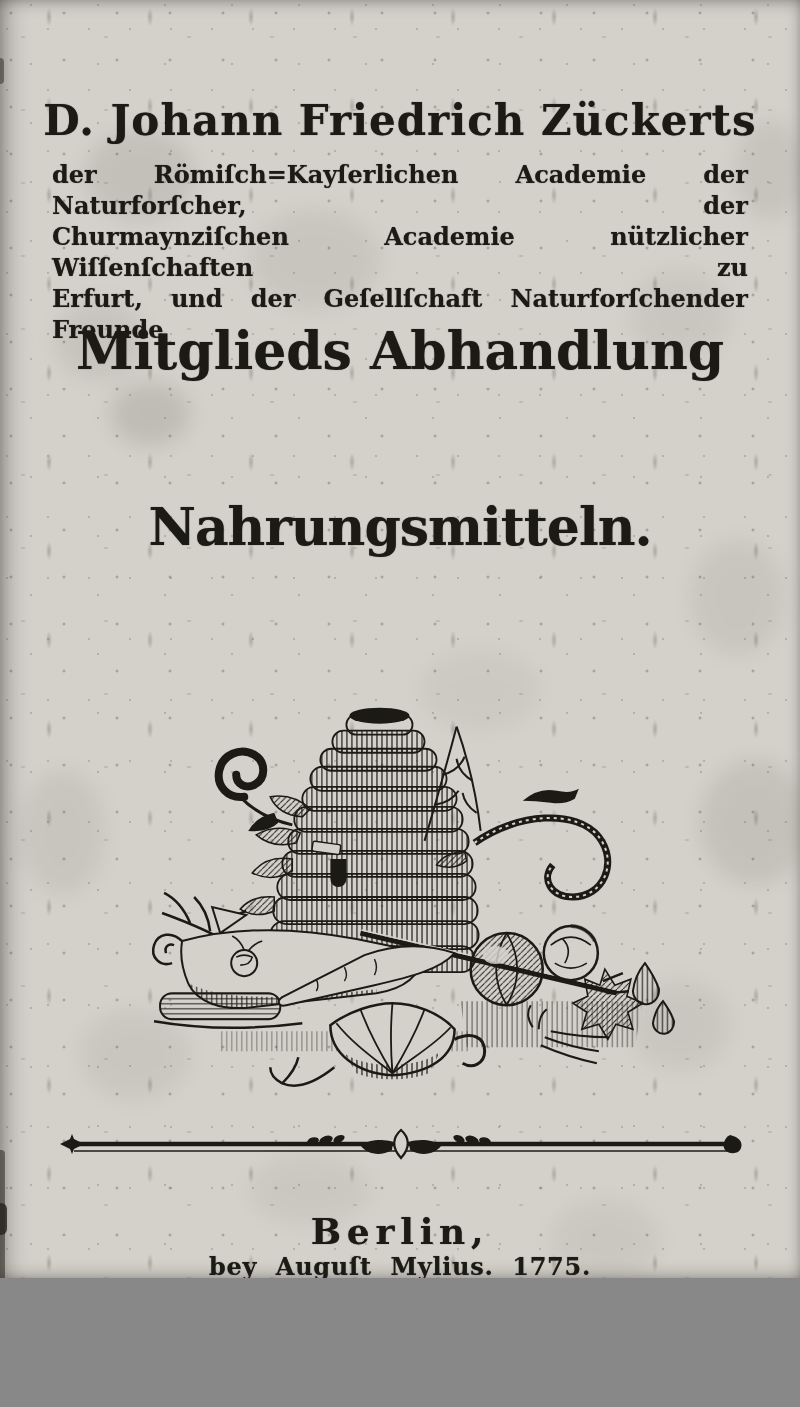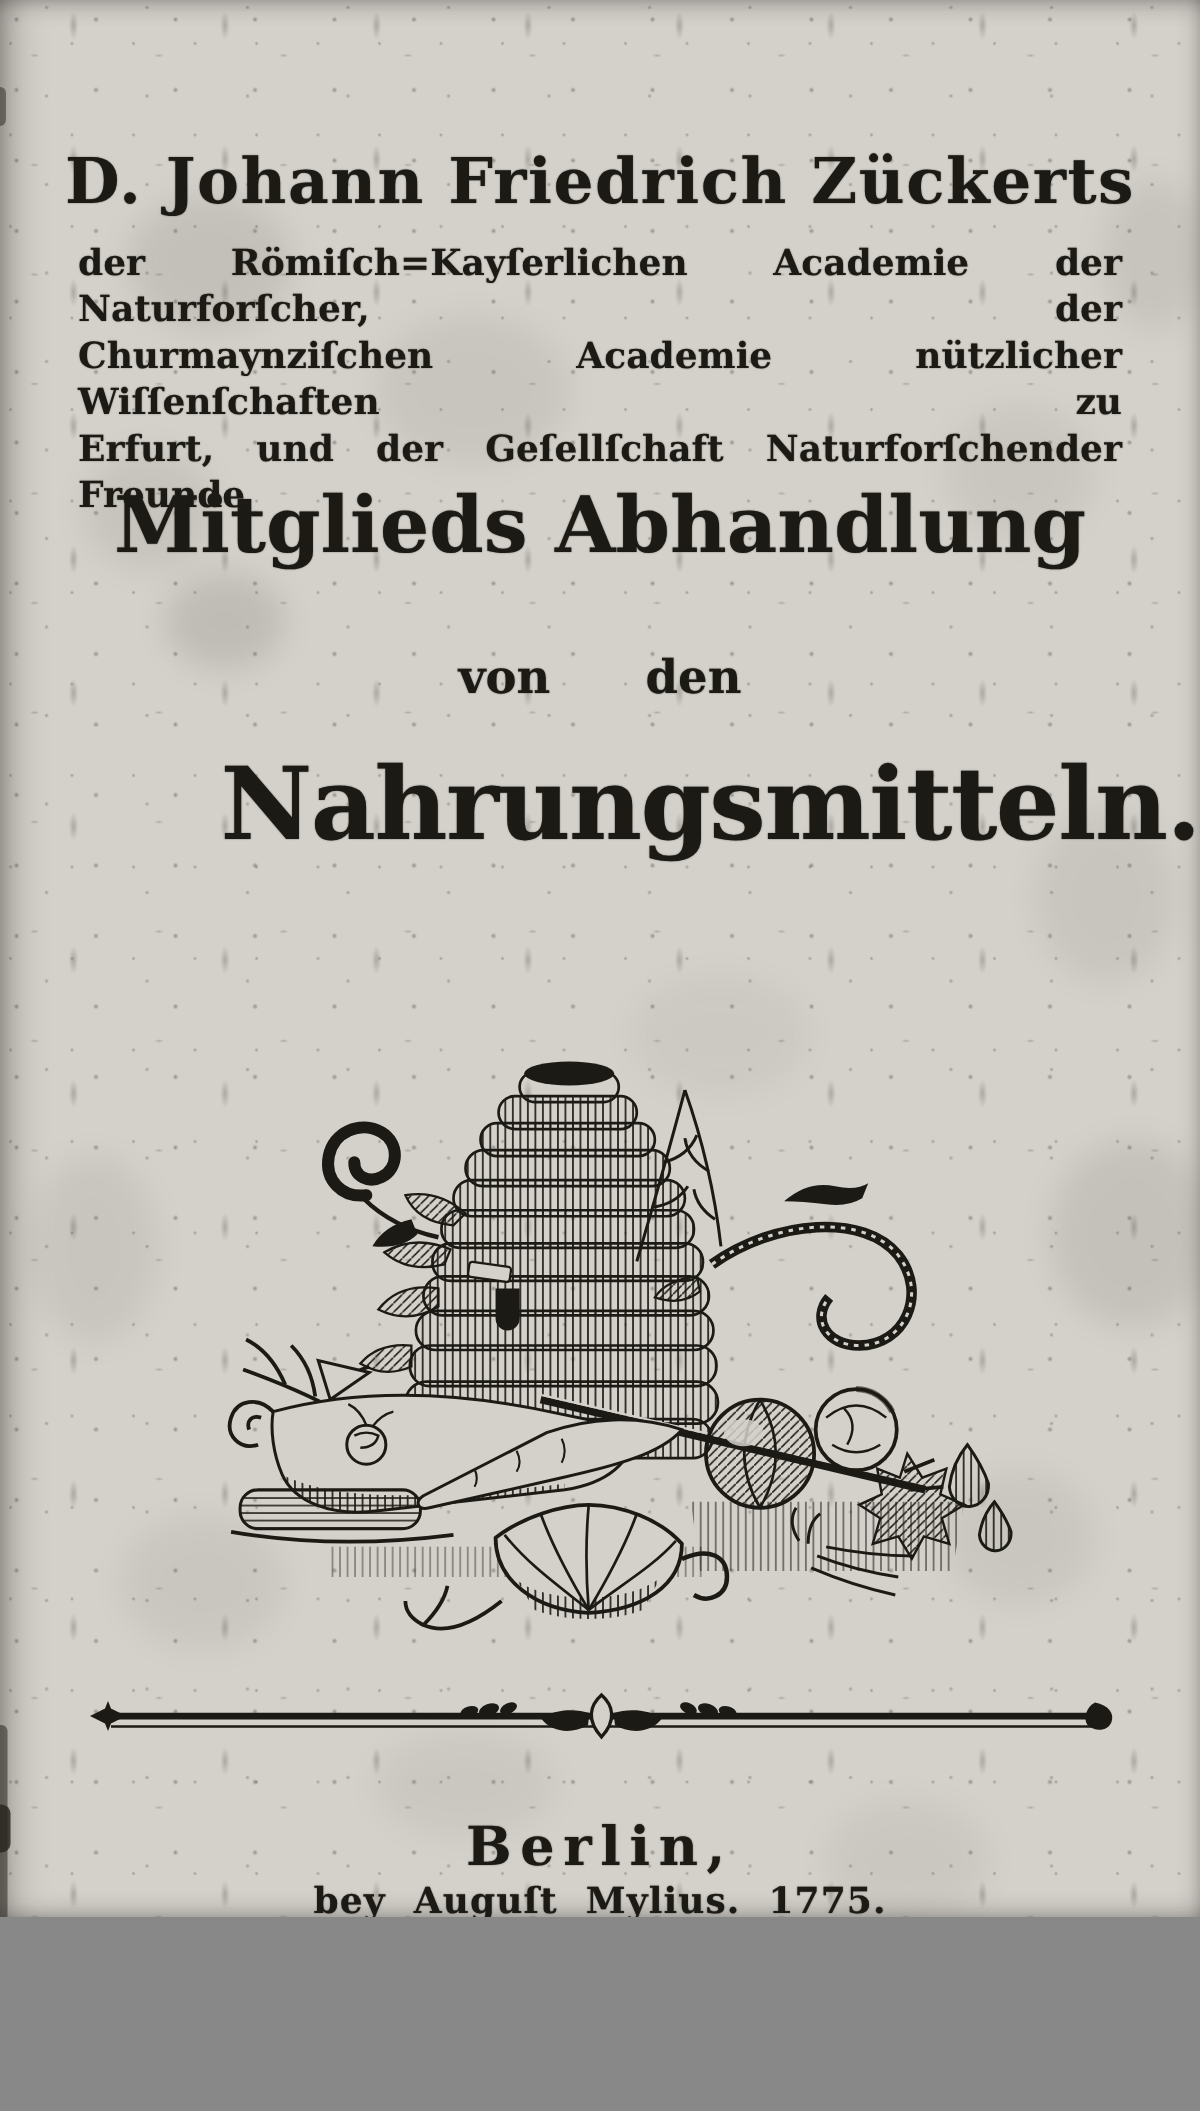--- a/index.html
+++ b/index.html
@@ -32,21 +32,21 @@
   .textblock{position:absolute;left:0;width:100%;text-align:center;font-weight:bold;z-index:2;
              text-shadow:0 0 1px rgba(25,22,15,.65);}
   .author{top:96px;font-size:42px;letter-spacing:1px;}
   .credentials{position:absolute;top:159px;left:52px;width:696px;z-index:2;
                font-weight:bold;font-size:24px;line-height:31px;
                text-shadow:0 0 1px rgba(25,22,15,.6);}
   .cred-just{text-align:justify;text-align-last:justify;}
   .cred-center{text-align:center;}
   .series{top:320px;font-size:52px;}
   .connector{top:434px;font-size:31px;word-spacing:1.7em;}
-  .maintitle{top:496px;font-size:67px;letter-spacing:-1px;text-align:right;}
+  .maintitle{top:496px;font-size:52px;letter-spacing:-1px;}
   .place{top:1210px;font-size:36px;letter-spacing:.16em;}
   .publisher{top:1252px;font-size:24px;word-spacing:.4em;letter-spacing:.03em;}
   .vignette{position:absolute;top:700px;left:124px;width:556px;height:392px;z-index:2;}
   .rule{position:absolute;top:1126px;left:58px;width:686px;height:40px;z-index:2;}
   svg .ink{stroke:#1c1a14;fill:none;}
 </style>
 </head>
 <body>
 
 <div class="page">
@@ -74,21 +74,20 @@
 
   <div class="textblock author">D.  Johann Friedrich Zückerts</div>
 
   <div class="credentials">
     <div class="cred-just">der Römiſch=Kayſerlichen Academie der Naturforſcher, der</div>
     <div class="cred-just">Churmaynziſchen Academie nützlicher Wiſſenſchaften zu</div>
     <div class="cred-just">Erfurt, und der Geſellſchaft Naturforſchender Freunde</div>
   </div>
 
   <div class="textblock series">Mitglieds Abhandlung</div>
-  <div class="textblock connector">von den</div>
   <div class="textblock maintitle">Nahrungsmitteln.</div>
 
   <svg class="vignette" viewBox="0 0 555 390" role="img">
     <defs>
       <pattern id="hv" width="5" height="6" patternUnits="userSpaceOnUse">
         <path d="M2.5,0 V6" stroke="#1c1a14" stroke-width="1.1"></path>
       </pattern>
       <pattern id="hd" width="6" height="6" patternUnits="userSpaceOnUse">
         <path d="M0,6 L6,0" stroke="#1c1a14" stroke-width="1"></path>
       </pattern>

